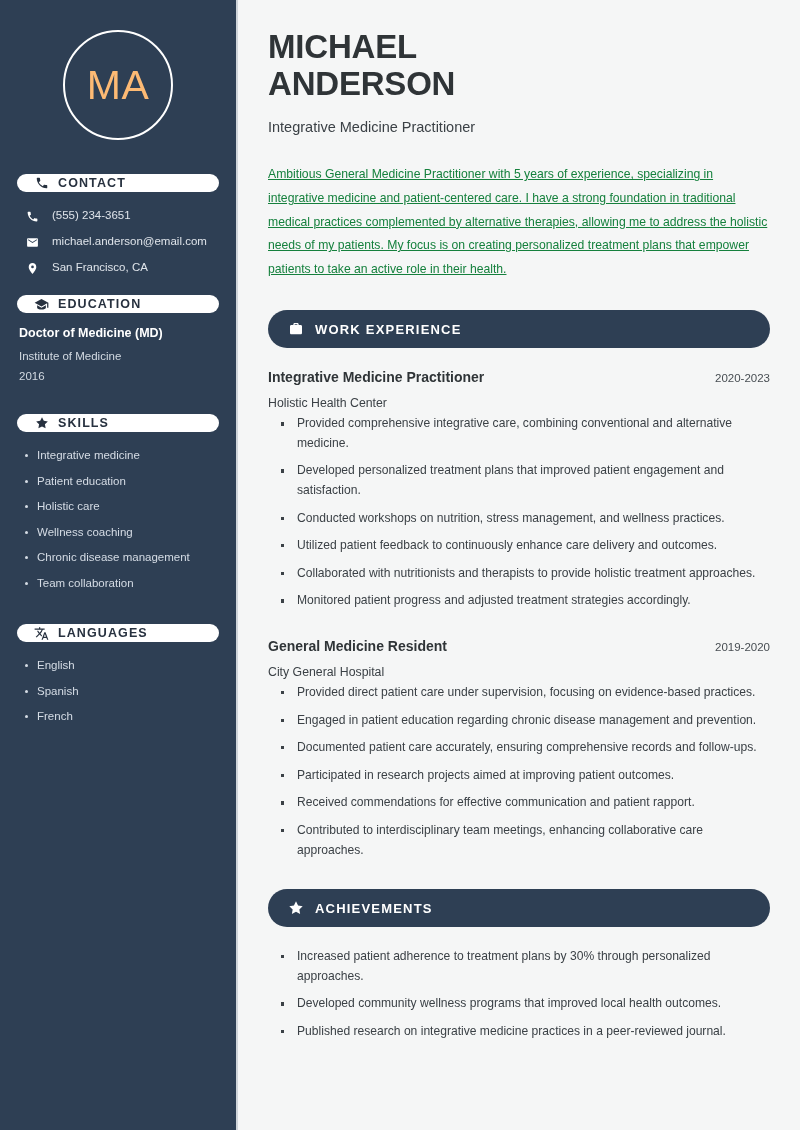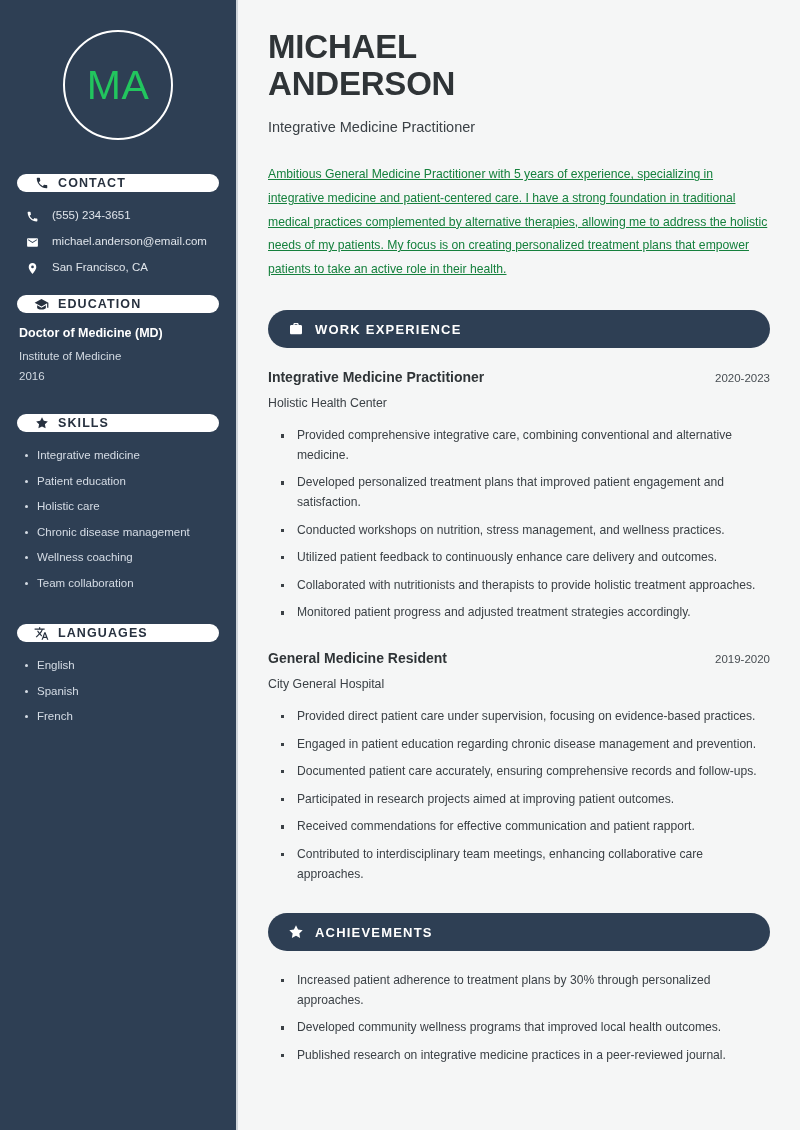--- a/index.html
+++ b/index.html
@@ -45,21 +45,21 @@
   .avatar {
     width: 110px;
     height: 110px;
     border-radius: 50%;
     border: 2px solid #ffffff;
     display: flex;
     align-items: center;
     justify-content: center;
   }
   .avatar-initials {
-    color: #22c55e;
+    color: #fdba74;
     font-size: 41px;
     font-weight: 400;
     letter-spacing: 0.5px;
     line-height: 1;
   }
 
   .pill {
     background: #ffffff;
     border-radius: 999px;
     height: 18px;
@@ -221,21 +221,21 @@
   }
   .job-company {
     font-size: 12.3px;
     color: #3b4146;
     margin-top: 10px;
     line-height: 1.3;
   }
 
   .bullets {
     list-style: none;
-    margin-top: 14px;
+    margin-top: 2px;
     padding-left: 12px;
   }
   .bullets li {
     position: relative;
     padding-left: 17px;
     font-size: 12.1px;
     line-height: 1.62;
     color: #3b4146;
     margin-bottom: 8px;
   }
@@ -324,22 +324,22 @@
           <path d="M12 2l3.1 6.3 6.9 1-5 4.9 1.2 6.9L12 17.8 5.8 21.1 7 14.2l-5-4.9 6.9-1L12 2z"></path>
         </svg>
       </span>
       <span class="pill-label">SKILLS</span>
     </div>
 
     <ul class="side-list">
       <li>Integrative medicine</li>
       <li>Patient education</li>
       <li>Holistic care</li>
+      <li>Wellness coaching</li>
       <li>Chronic disease management</li>
-      <li>Wellness coaching</li>
       <li>Team collaboration</li>
     </ul>
 
     <div class="spacer-sm"></div>
 
     <div class="pill">
       <span class="pill-icon">
         <svg width="15" height="15" viewBox="0 0 24 24" fill="currentColor">
           <path d="M12.9 15l-2.6-2.6.03-.03A17.9 17.9 0 0 0 14.1 6H17V4h-7V2H8v2H1v2h11.2A16 16 0 0 1 9 10.9 16 16 0 0 1 6.8 7.7H4.8A18 18 0 0 0 7.7 12.3L2.8 17.1 4.2 18.5 9 13.7l3 3 .9-1.7z"></path>
           <path d="M18.5 10h-2L12 22h2l1.1-3h4.8l1.1 3h2l-4.5-12zm-2.6 7L17.5 12.7 19.1 17h-3.2z"></path>

